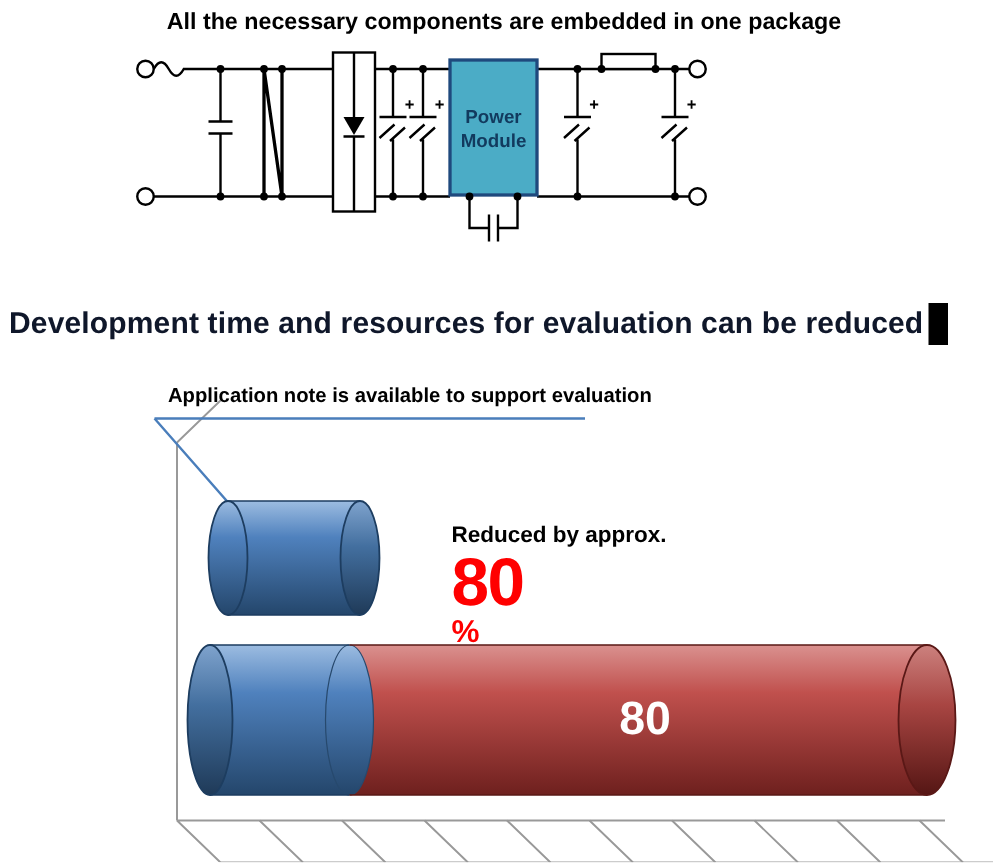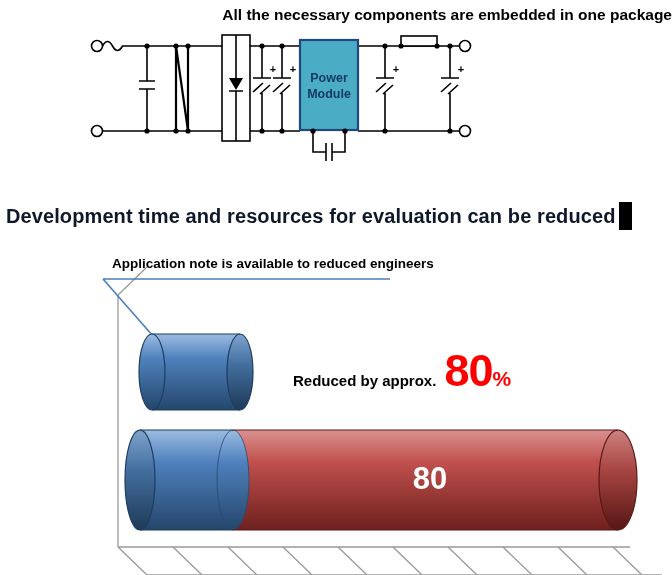--- a/index.html
+++ b/index.html
@@ -2,36 +2,36 @@
 <html><head>
 <meta charset="utf-8">
 <style>
   html,body{margin:0;padding:0;background:#fff;}
   .stage{
     position:relative;width:672px;height:575px;background:#ffffff;
     font-family:"Liberation Sans",sans-serif;overflow:hidden;
   }
   .abs{position:absolute;}
   .diagram-title{
-    top:6px;left:0;width:672px;text-align:right;
+    top:6px;left:0;width:672px;text-align:center;
     font-weight:bold;font-size:15.5px;color:#000;white-space:nowrap;
   }
   .circuit-svg{left:85px;top:33px;}
   .headline{top:202px;left:6px;display:flex;align-items:center;gap:3px;}
   .headline-text{color:#0f172a;font-weight:bold;font-size:20px;white-space:nowrap;letter-spacing:0.1px;}
   .headline-block{width:13px;height:28px;background:#000;flex:0 0 auto;}
   .chart-svg{left:0;top:248px;}
   .annotation{
     top:256px;left:112px;font-weight:bold;font-size:13.5px;color:#000;white-space:nowrap;
   }
   .category-label{
     top:400px;left:2px;width:108px;text-align:center;
     font-weight:bold;font-size:18px;line-height:1.25;color:#000;
   }
-  .reduced-row{top:348px;left:293px;display:flex;align-items:baseline;}
+  .reduced-row{top:348px;left:293px;display:flex;align-items:baseline;flex-direction:column;}
   .reduced-prefix{font-weight:bold;font-size:15px;color:#000;white-space:nowrap;}
   .reduced-value{color:#ff0000;font-weight:bold;font-size:45px;margin-left:8px;letter-spacing:-1px;line-height:1;}
   .reduced-unit{color:#ff0000;font-weight:bold;font-size:21px;}
   .bar-label{
     top:461px;left:380px;width:100px;text-align:center;
     color:#ffffff;font-weight:bold;font-size:31px;
   }
 </style>
 </head>
 <body>
@@ -153,21 +153,21 @@
       <rect x="140" y="182" width="478" height="100" fill="url(#redGrad)"></rect>
       <rect x="140" y="182" width="93" height="100" fill="url(#blueGrad)"></rect>
       <ellipse cx="233" cy="232" rx="16" ry="50" fill="url(#blueGrad)" stroke="#27496d" stroke-width="0.8"></ellipse>
       <ellipse cx="140" cy="232" rx="15" ry="50" fill="url(#blueCapGrad)" stroke="#1d3d60" stroke-width="1.2"></ellipse>
       <ellipse cx="618" cy="232" rx="19" ry="50" fill="url(#redCapGrad)" stroke="#5a1816" stroke-width="1.2"></ellipse>
       <path d="M140,182 H233 M140,282 H233" stroke="#1d3d60" stroke-width="1" fill="none"></path>
       <path d="M233,182 H618 M233,282 H618" stroke="#5a1816" stroke-width="1" fill="none"></path>
     </g>
   </svg>
 
-  <div class="abs annotation">Application note is available to reduced engineers</div>
+  <div class="abs annotation">Application note is available to support evaluation</div>
 
 
   <div class="abs reduced-row">
     <span class="reduced-prefix">Reduced by approx.</span>
     <span class="reduced-value">80</span>
     <span class="reduced-unit">%</span>
   </div>
 
   <div class="abs bar-label">80</div>
 

